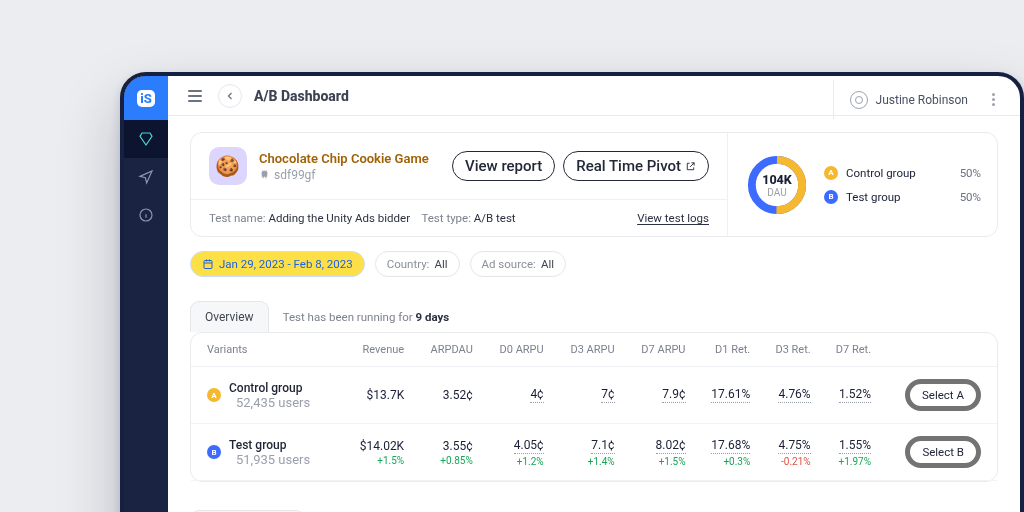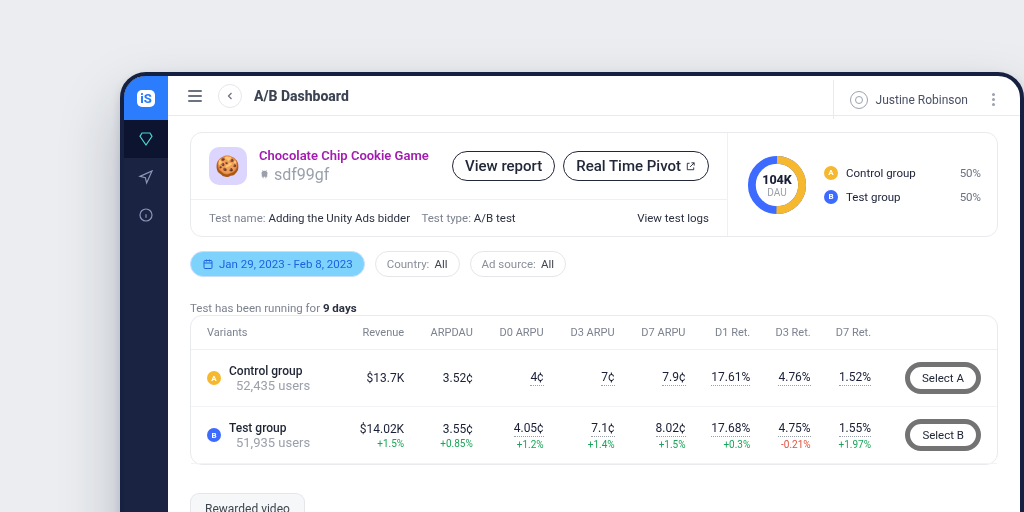--- a/index.html
+++ b/index.html
@@ -29,43 +29,43 @@
   .kebab div{width:3px;height:3px;background:#9CA3AF;border-radius:50%;}
 
   .content { padding:16px 22px; overflow:auto; flex:1; }
 
   .card { border:1px solid #E8EAED; border-radius:12px; background:#fff; }
   .summary { display:flex; }
   .summary-left { flex:1; }
   .sl-top { display:flex; align-items:center; padding:14px 18px; border-bottom:1px solid #EEF0F3;}
   .app-icon { width:38px;height:38px;border-radius:10px;background:#DCD6FF;display:flex;align-items:center;justify-content:center;font-size:20px; }
   .app-meta { margin-left:12px; }
-  .app-name{font-weight:600;font-size:13px;color:#a21caf;}
-  .app-sub{font-size:16px;color:#9AA0AB;margin-top:2px;display:flex;align-items:center;gap:4px;}
+  .app-name{font-weight:600;font-size:13px;color:#a16207;}
+  .app-sub{font-size:12px;color:#9AA0AB;margin-top:2px;display:flex;align-items:center;gap:4px;}
   .pillbtn { margin-left:auto; display:flex; gap:8px; }
   .pill { border:1px solid #222838; border-radius:18px; padding:5px 12px; font-size:15px; font-weight:500; color:#222838; display:flex; align-items:center; gap:4px; }
   .sl-bot { display:flex; align-items:center; padding:11px 18px; font-size:11.5px; color:#7C828F; }
   .sl-bot .val { color:#2B3140; }
-  .sl-bot .link{ margin-left:auto; color:#2B3140; text-underline-offset:2px; }
+  .sl-bot .link{ margin-left:auto; color:#2B3140; text-decoration:underline; text-underline-offset:2px; }
 
   .summary-right { width:270px; border-left:1px solid #EEF0F3; display:flex; align-items:center; padding:10px 16px; gap:14px;}
   .donut{position:relative;width:66px;height:66px;}
   .donut svg{width:66px;height:66px;transform:rotate(-90deg);}
   .donut-center{position:absolute;inset:0;display:flex;flex-direction:column;align-items:center;justify-content:center;}
   .donut-center .big{font-weight:800;font-size:12.5px;}
   .donut-center .sm{font-size:10px;color:#9AA0AB;}
   .legend{flex:1;font-size:11.5px;}
   .legend-row{display:flex;align-items:center;gap:8px;padding:5px 0;}
   .dot{width:14px;height:14px;border-radius:50%;display:flex;align-items:center;justify-content:center;color:#fff;font-size:8px;font-weight:700;}
   .dot.a{background:#F5B82E;} .dot.b{background:#3D6BFF;}
   .legend-row .pct{margin-left:auto;color:#6A7180;}
 
   .filters{display:flex;gap:10px;margin:14px 0;}
   .chip{border:1px solid #E4E6EA;border-radius:16px;padding:5px 11px;font-size:11.5px;color:#40464F;display:flex;align-items:center;gap:5px;}
-  .chip.active{background:#7dd3fc;border-color:#C9DDFF;color:#1E62E0;justify-content:center;}
+  .chip.active{background:#fde047;border-color:#C9DDFF;color:#1E62E0;justify-content:center;}
   .chip .lbl{color:#8A8F99;}
 
   .section { margin-bottom:18px; }
   .section-head{display:flex;align-items:center;gap:14px;padding:10px 0 0 0;}
   .tab{border:1px solid #E4E6EA;border-bottom:none;border-radius:9px 9px 0 0;padding:8px 14px;font-size:12px;color:#40464F;background:#F6F7F9;}
   .subtext{font-size:11.5px;color:#7C828F;}
   .subtext b{color:#2B3140;}
 
   table{width:100%;border-collapse:collapse;}
   th{font-weight:400;font-size:11px;color:#7C828F;text-align:right;padding:10px 8px;border-bottom:1px solid #EEF0F3;}
@@ -219,20 +219,21 @@
             <span>All</span>
           </div>
         <div class="chip">
             <span class="lbl">Ad source:</span> 
             <span>All</span>
           </div>
       </div>
 
       <div class="section">
         <div class="section-head">
+          <div class="tab">Overview</div>
           <div class="subtext"><span>Test has been running for </span><b>9 days</b></div>
         </div>
         <div class="card">
           <table>
             <thead>
                 <tr id="ov-head">
                   <th>Variants</th>
                   <th>Revenue</th>
                   <th>ARPDAU</th>
                   <th>D0 ARPU</th>

